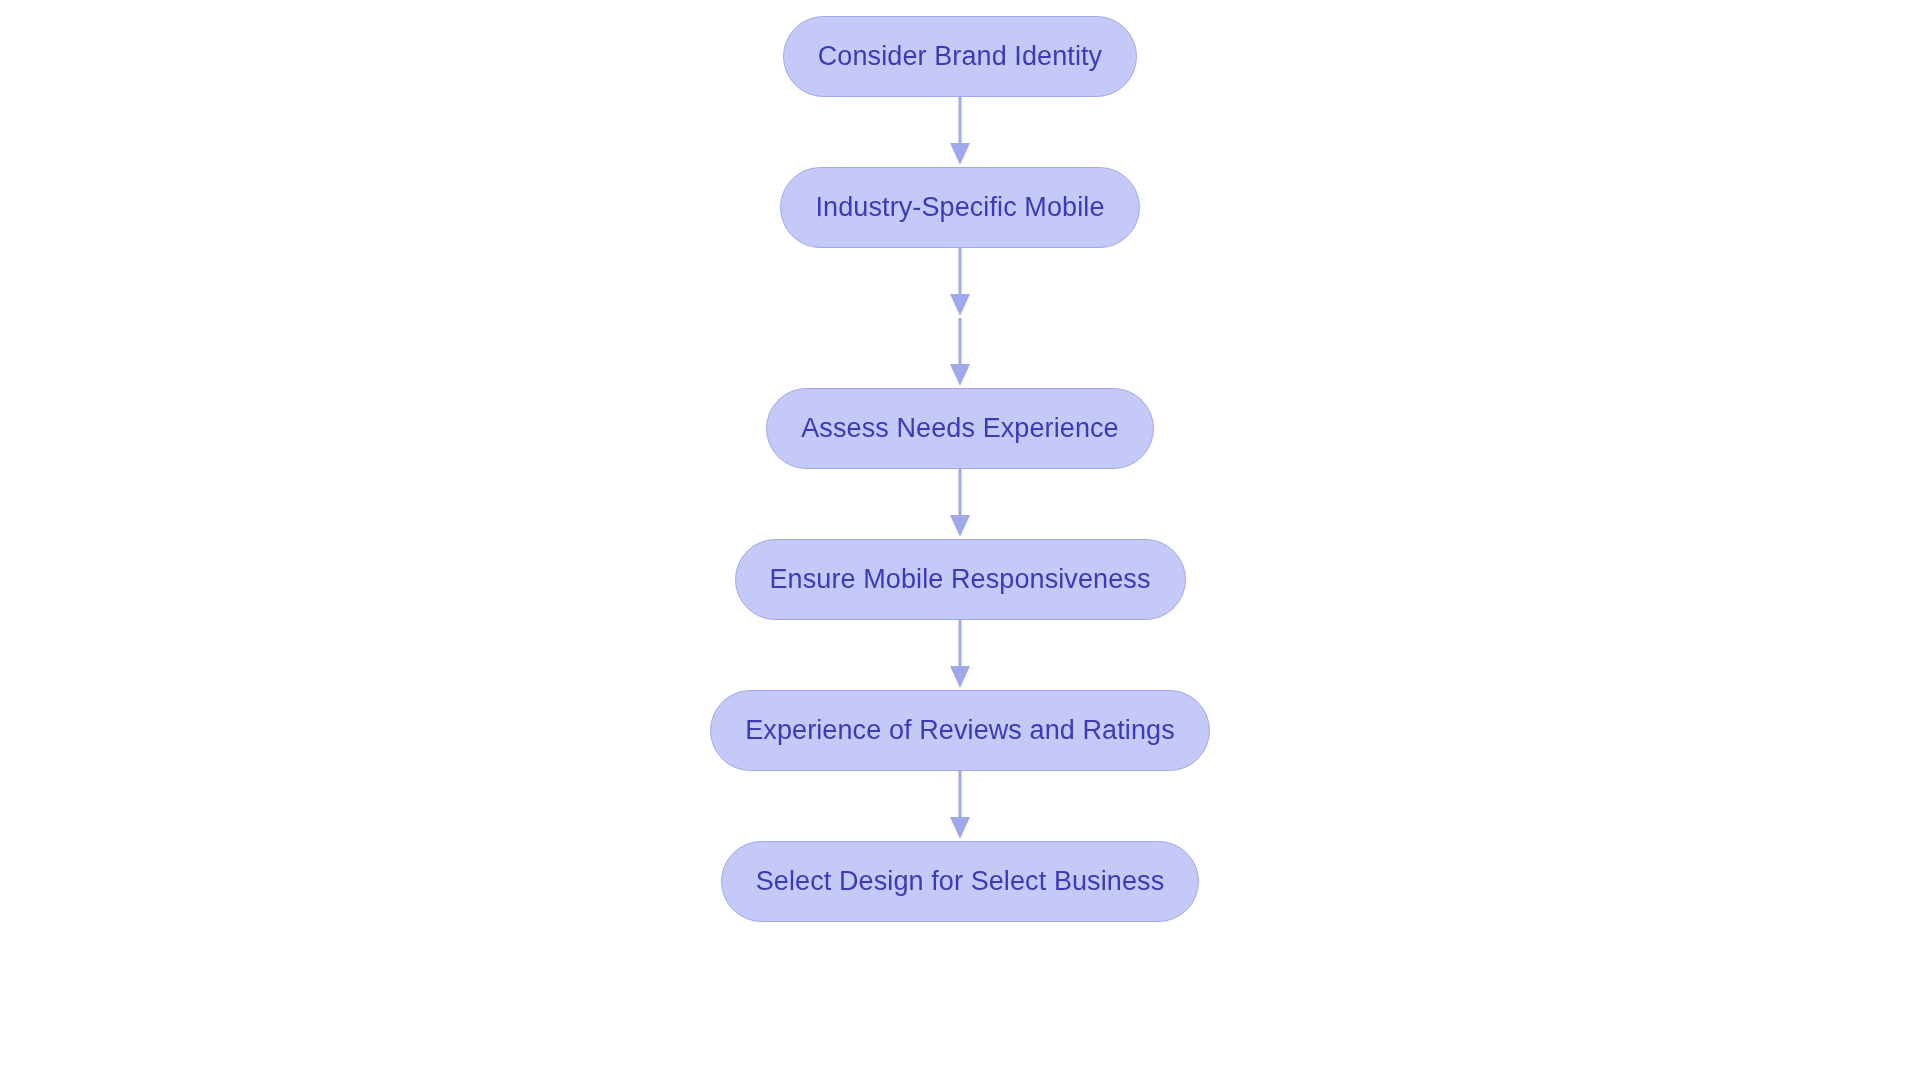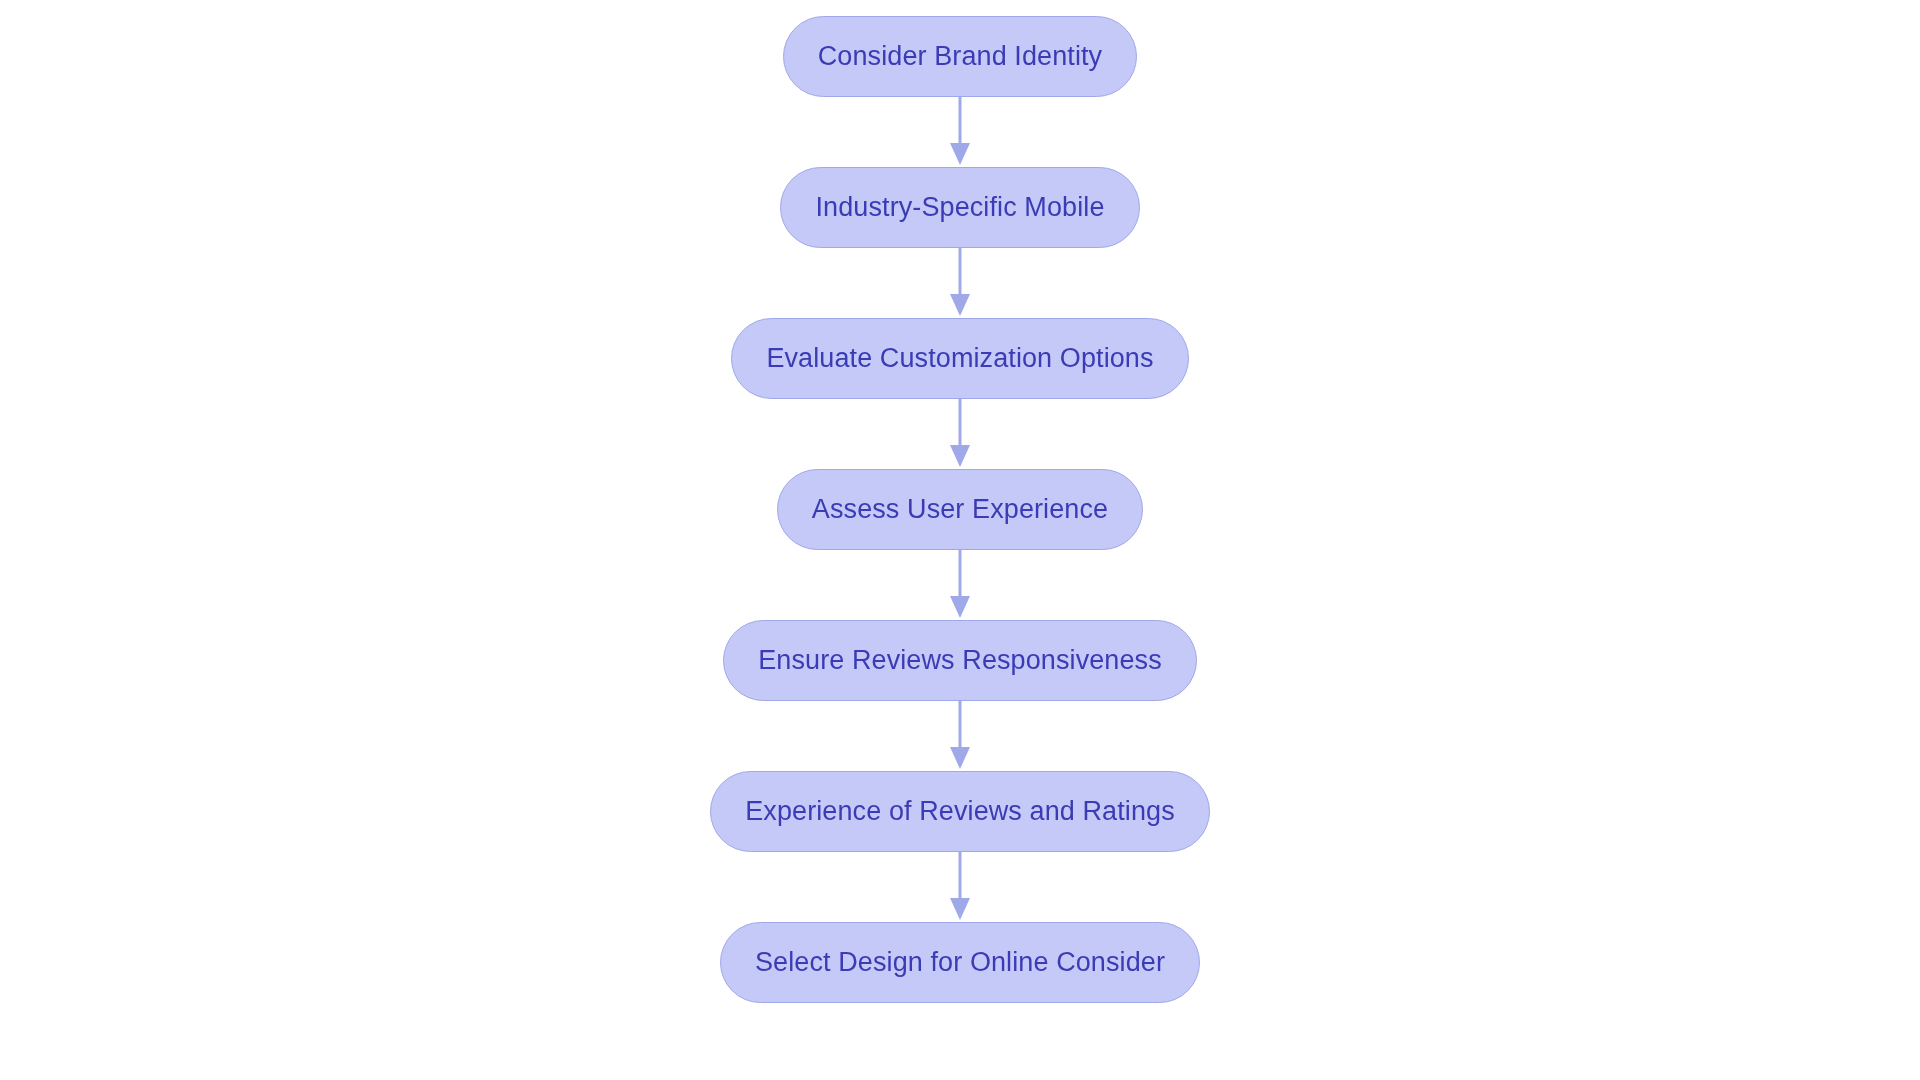--- a/index.html
+++ b/index.html
@@ -97,44 +97,41 @@
       <span class="node-label">Industry-Specific Mobile</span>
     </div>
 
     <div class="connector">
       <svg viewBox="0 0 30 70" xmlns="http://www.w3.org/2000/svg" aria-hidden="true">
         <line x1="15" y1="0" x2="15" y2="52" stroke="#9fa8e8" stroke-width="3"></line>
         <polygon points="15,68 5,46 25,46" fill="#9fa8e8"></polygon>
       </svg>
     </div>
 
+
+    <div class="connector">
+      <svg viewBox="0 0 30 70" xmlns="http://www.w3.org/2000/svg" aria-hidden="true">
+        <line x1="15" y1="0" x2="15" y2="52" stroke="#9fa8e8" stroke-width="3"></line>
+        <polygon points="15,68 5,46 25,46" fill="#9fa8e8"></polygon>
+      </svg>
+    </div>
+
     <div class="node">
-      <span class="node-label">Evaluate Customization Options</span>
+      <span class="node-label">Assess Needs Experience</span>
     </div>
 
     <div class="connector">
       <svg viewBox="0 0 30 70" xmlns="http://www.w3.org/2000/svg" aria-hidden="true">
         <line x1="15" y1="0" x2="15" y2="52" stroke="#9fa8e8" stroke-width="3"></line>
         <polygon points="15,68 5,46 25,46" fill="#9fa8e8"></polygon>
       </svg>
     </div>
 
     <div class="node">
-      <span class="node-label">Assess User Experience</span>
-    </div>
-
-    <div class="connector">
-      <svg viewBox="0 0 30 70" xmlns="http://www.w3.org/2000/svg" aria-hidden="true">
-        <line x1="15" y1="0" x2="15" y2="52" stroke="#9fa8e8" stroke-width="3"></line>
-        <polygon points="15,68 5,46 25,46" fill="#9fa8e8"></polygon>
-      </svg>
-    </div>
-
-    <div class="node">
-      <span class="node-label">Ensure Reviews Responsiveness</span>
+      <span class="node-label">Ensure Mobile Responsiveness</span>
     </div>
 
     <div class="connector">
       <svg viewBox="0 0 30 70" xmlns="http://www.w3.org/2000/svg" aria-hidden="true">
         <line x1="15" y1="0" x2="15" y2="52" stroke="#9fa8e8" stroke-width="3"></line>
         <polygon points="15,68 5,46 25,46" fill="#9fa8e8"></polygon>
       </svg>
     </div>
 
     <div class="node">
@@ -142,17 +139,17 @@
     </div>
 
     <div class="connector">
       <svg viewBox="0 0 30 70" xmlns="http://www.w3.org/2000/svg" aria-hidden="true">
         <line x1="15" y1="0" x2="15" y2="52" stroke="#9fa8e8" stroke-width="3"></line>
         <polygon points="15,68 5,46 25,46" fill="#9fa8e8"></polygon>
       </svg>
     </div>
 
     <div class="node">
-      <span class="node-label">Select Design for Online Consider</span>
+      <span class="node-label">Select Design for Select Business</span>
     </div>
 
   </div>
 </div>
 
 </body></html>

